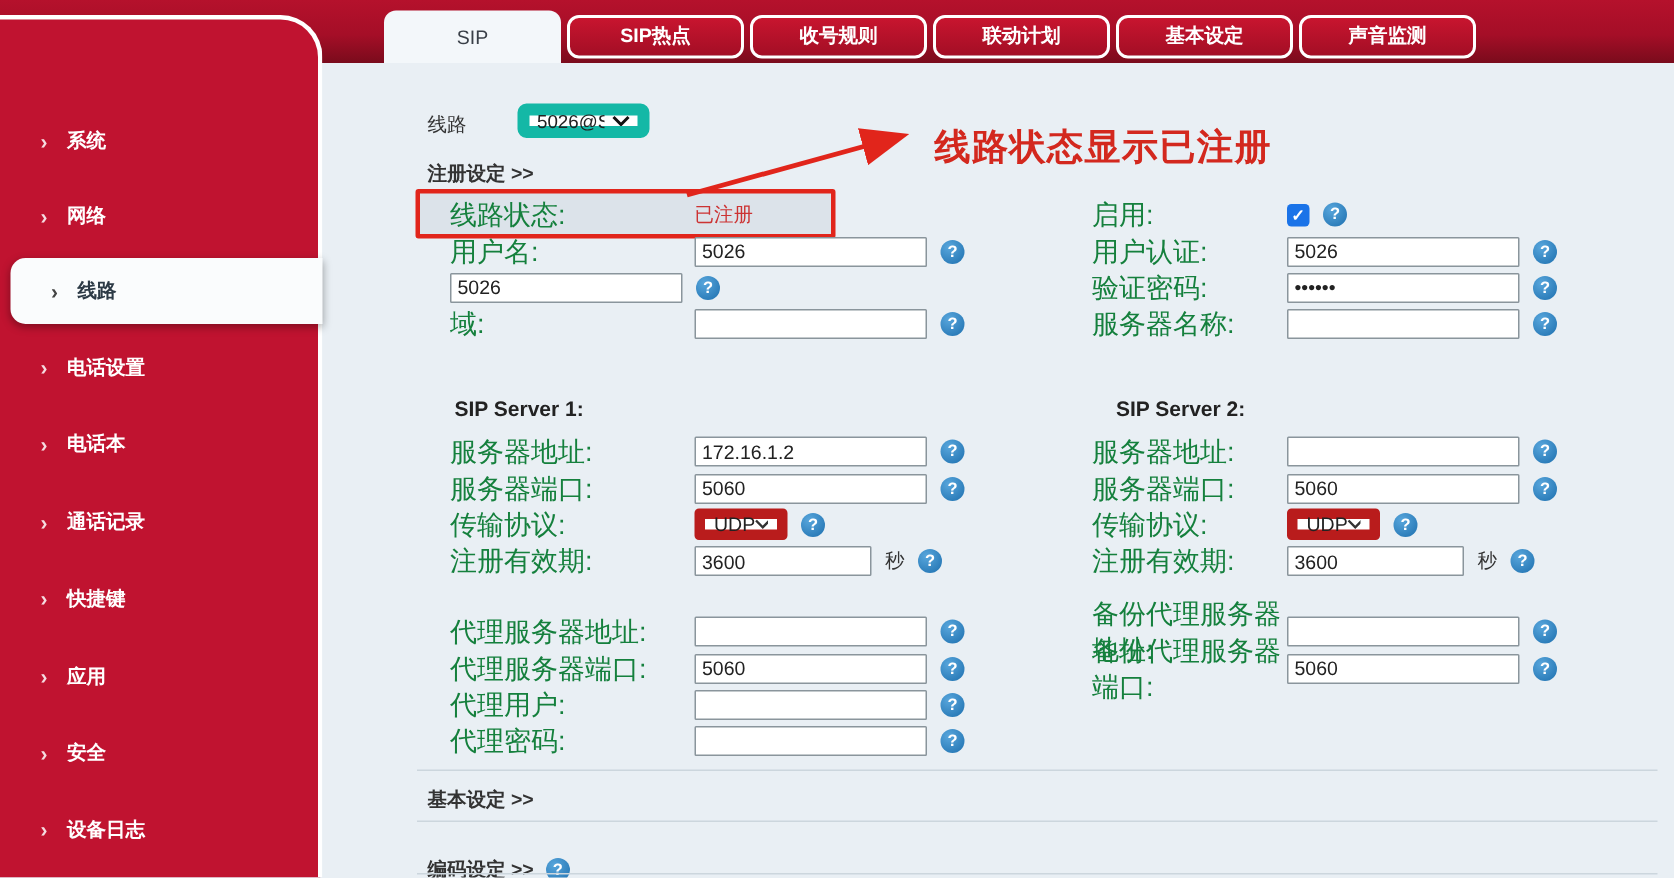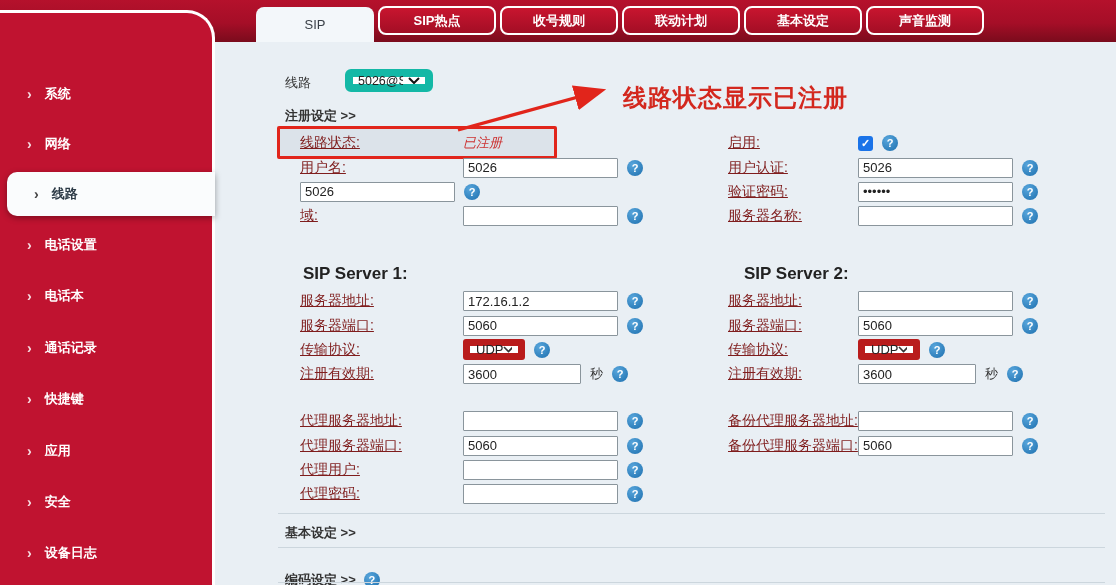--- a/index.html
+++ b/index.html
@@ -11,21 +11,21 @@
     color:#333;
   }
 
   
   .topband {
     position:absolute; left:0; top:0; width:1116px; height:42px;
     background:linear-gradient(180deg,#b5112c 0%, #a50e27 55%, #7a0b1c 100%);
   }
   .tabbar {
     position:absolute; left:256px; top:0; height:42px;
-    display:flex; gap:4px; align-items:flex-start;
+    display:flex; gap:4px; align-items:center;
   }
   .tab {
     width:118px; height:29px; margin-top:6px;
     display:flex; align-items:center; justify-content:center;
     font-size:13px; font-weight:700; color:#fff; cursor:pointer;
     background:linear-gradient(180deg,#c8152f,#a30e25);
     border:2px solid #fff; border-radius:8px;
   }
   .tab.active {
     margin-top:7px; height:35px;
@@ -49,49 +49,49 @@
   .sitem.active {
     left:7px; width:208px; background:#fafcfd; border-radius:10px 0 0 10px;
     color:#2c3a46; box-shadow:0 2px 6px rgba(0,0,0,.35);
   }
   .sitem.active .arr { color:#444; opacity:1; }
 
   
   .abs { position:absolute; }
   .lblrow { font-size:13px; color:#333; }
   .frow { height:24.4px; display:flex; align-items:center; }
-  .frow .lbl { flex:none; font-size:14px; color:#7f1d1d;text-decoration:underline; }
+  .frow .lbl { flex:none; font-size:18px; color:#15803d; }
   .col-l .lbl { width:163px; }
   .col-r .lbl { width:130px; }
   .ctl { display:flex; align-items:center; gap:9px; }
   .tinput {
     width:155px; height:20px; border:1px solid #8a959c; background:#fff;
     font-family:"Liberation Sans",sans-serif; font-size:13px; color:#222;
     padding:1px 4px; border-radius:1px;
   }
   .tinput.small { width:118px; }
-  .status { color:#cc3333; font-size:13px;font-style:italic; }
+  .status { color:#cc3333; font-size:13px; }
   .sel {
     display:inline-flex; align-items:center; justify-content:space-between;
     width:62px; height:21px; border:7px solid #b91c1c; border-radius:3px;
     background:#fff; padding:0 6px; font-size:13px; color:#222; cursor:pointer;
   }
   .cb {
     width:15px; height:15px; border-radius:3px; background:#1a73e8;
     color:#fff; font-size:11px; font-weight:700;
     display:inline-flex; align-items:center; justify-content:center; cursor:pointer;
   }
   .help {
     width:16px; height:16px; border-radius:50%;
     background:radial-gradient(circle at 35% 30%, #58a6dc, #1d6fae);
     color:#fff; font-size:11px; font-weight:700; cursor:pointer;
     display:inline-flex; align-items:center; justify-content:center; flex:none;
   }
   .suffix { font-size:13px; color:#333; }
-  .srv-h { position:absolute; font-size:17px; font-weight:700; color:#222; }
+  .srv-h { position:absolute; font-size:14px; font-weight:700; color:#222; }
   .sec-title { position:absolute; font-size:13px; font-weight:700; color:#333;
                display:flex; align-items:center; gap:8px; }
   .sep { position:absolute; height:1px; background:#ccd6dd; }
 
   
   .line-sel {
     display:inline-flex; align-items:center; gap:5px;
     width:88px; height:23px; border:8px solid #14b8a6; border-radius:6px;
     background:#fff; padding:0 5px; font-size:12.5px; color:#222; cursor:pointer;
   }

